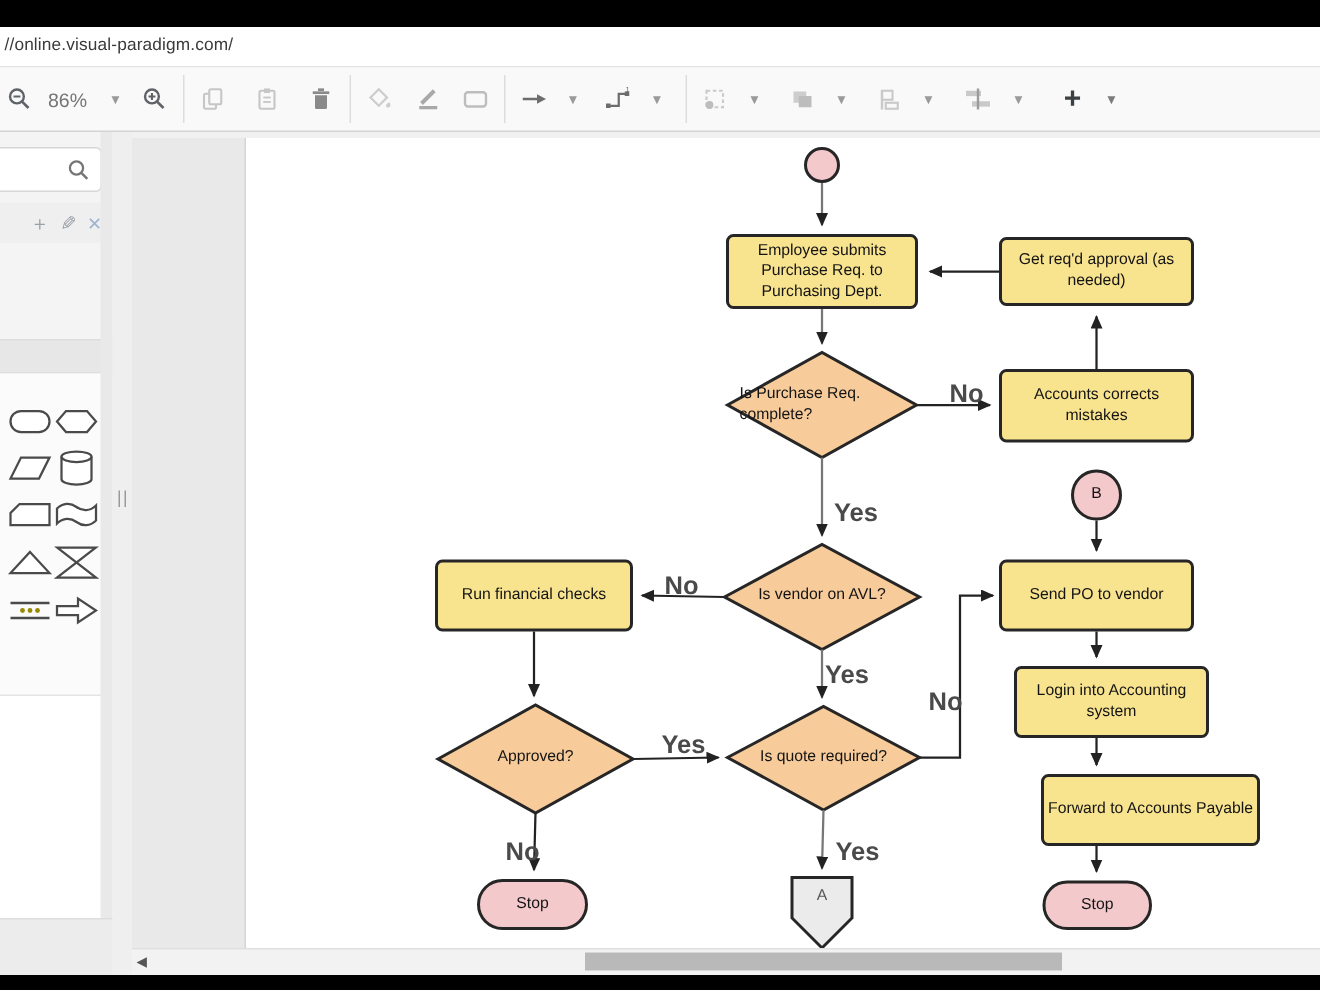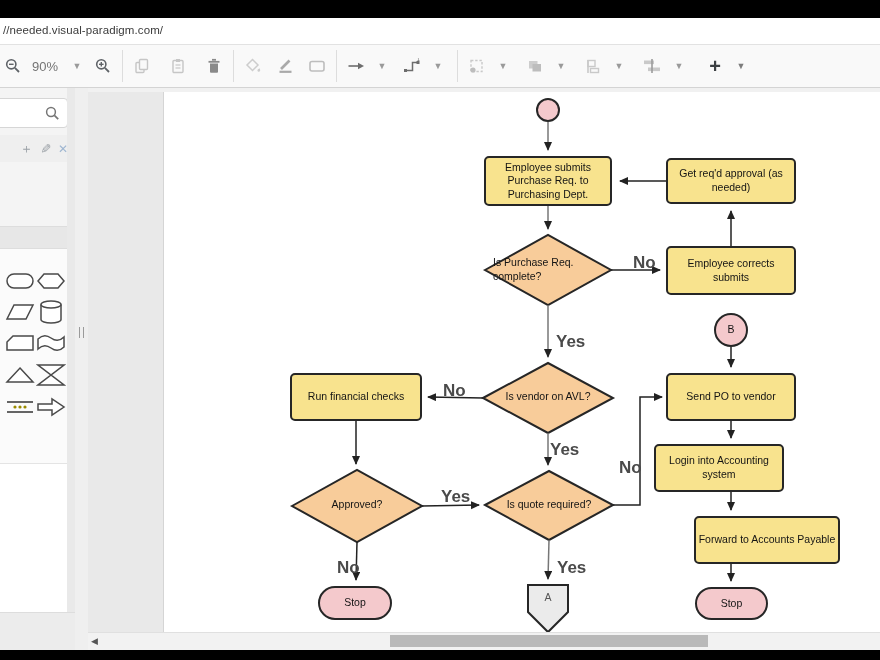--- a/index.html
+++ b/index.html
@@ -53,32 +53,32 @@
   .edges{left:0;top:0;width:880px;height:660px;z-index:5;pointer-events:none;}
 </style>
 </head>
 <body>
 
 <div class="app">
 
   <div class="abs bar-black-top"></div>
 
   <div class="abs url-bar">
-    <span class="abs url-text">//needed.visual-paradigm.com/</span>
+    <span class="abs url-text">//online.visual-paradigm.com/</span>
   </div>
 
   <div class="abs toolbar">
     <button class="tb-btn" style="margin-left:0px">
       <svg width="16" height="16" viewBox="0 0 16 16">
           <circle cx="6.3" cy="6.3" r="4.6" fill="none" stroke="#5f6368" stroke-width="1.6"></circle>
           <line x1="9.9" y1="9.9" x2="14" y2="14" stroke="#5f6368" stroke-width="1.8"></line>
           <line x1="4" y1="6.3" x2="8.6" y2="6.3" stroke="#5f6368" stroke-width="1.4"></line>
         </svg>
     </button>
-    <span class="zoom-pct">90%</span>
+    <span class="zoom-pct">86%</span>
     <button class="tb-btn">
         <span class="tb-caret">▼</span>
       </button>
     <button class="tb-btn">
       <svg width="16" height="16" viewBox="0 0 16 16">
           <circle cx="6.3" cy="6.3" r="4.6" fill="none" stroke="#5f6368" stroke-width="1.6"></circle>
           <line x1="9.9" y1="9.9" x2="14" y2="14" stroke="#5f6368" stroke-width="1.8"></line>
           <line x1="4" y1="6.3" x2="8.6" y2="6.3" stroke="#5f6368" stroke-width="1.4"></line>
           <line x1="6.3" y1="4" x2="6.3" y2="8.6" stroke="#5f6368" stroke-width="1.4"></line>
         </svg>
@@ -253,25 +253,25 @@
   <div class="abs gutter"></div>
   <div class="abs gutter-handle"></div>
 
   <div class="abs canvas-band"></div>
   <div class="abs canvas-margin"></div>
   <div class="abs page"></div>
 
   <div class="abs node circ" style="left:536px;top:98px;width:24px;height:24px"></div>
   <div class="abs node proc" style="left:484px;top:156px;width:128px;height:50px">Employee submits Purchase Req. to Purchasing Dept.</div>
   <div class="abs node proc" style="left:666px;top:158px;width:130px;height:46px">Get req'd approval (as needed)</div>
-  <div class="abs node proc" style="left:666px;top:246px;width:130px;height:49px">Employee corrects submits</div>
+  <div class="abs node proc" style="left:666px;top:246px;width:130px;height:49px">Accounts corrects mistakes</div>
   <div class="abs node circ" style="left:714px;top:313px;width:34px;height:34px">B</div>
   <div class="abs node proc" style="left:290px;top:373px;width:132px;height:48px">Run financial checks</div>
   <div class="abs node proc" style="left:666px;top:373px;width:130px;height:48px">Send PO to vendor</div>
-  <div class="abs node proc" style="left:654px;top:444px;width:130px;height:48px">Login into Accounting system</div>
+  <div class="abs node proc" style="left:676px;top:444px;width:130px;height:48px">Login into Accounting system</div>
   <div class="abs node proc" style="left:694px;top:516px;width:146px;height:48px">Forward to Accounts Payable</div>
   <div class="abs node term" style="left:318px;top:586px;width:74px;height:34px">Stop</div>
   <div class="abs node term" style="left:695px;top:587px;width:73px;height:33px">Stop</div>
 
   <svg class="abs edges" viewBox="0 0 880 660">
     <defs>
       <marker id="ah" markerUnits="userSpaceOnUse" markerWidth="10" markerHeight="9" refX="8" refY="4" orient="auto">
         <path d="M0,0 L9,4 L0,8 Z" fill="#222"></path>
       </marker>
     </defs>

